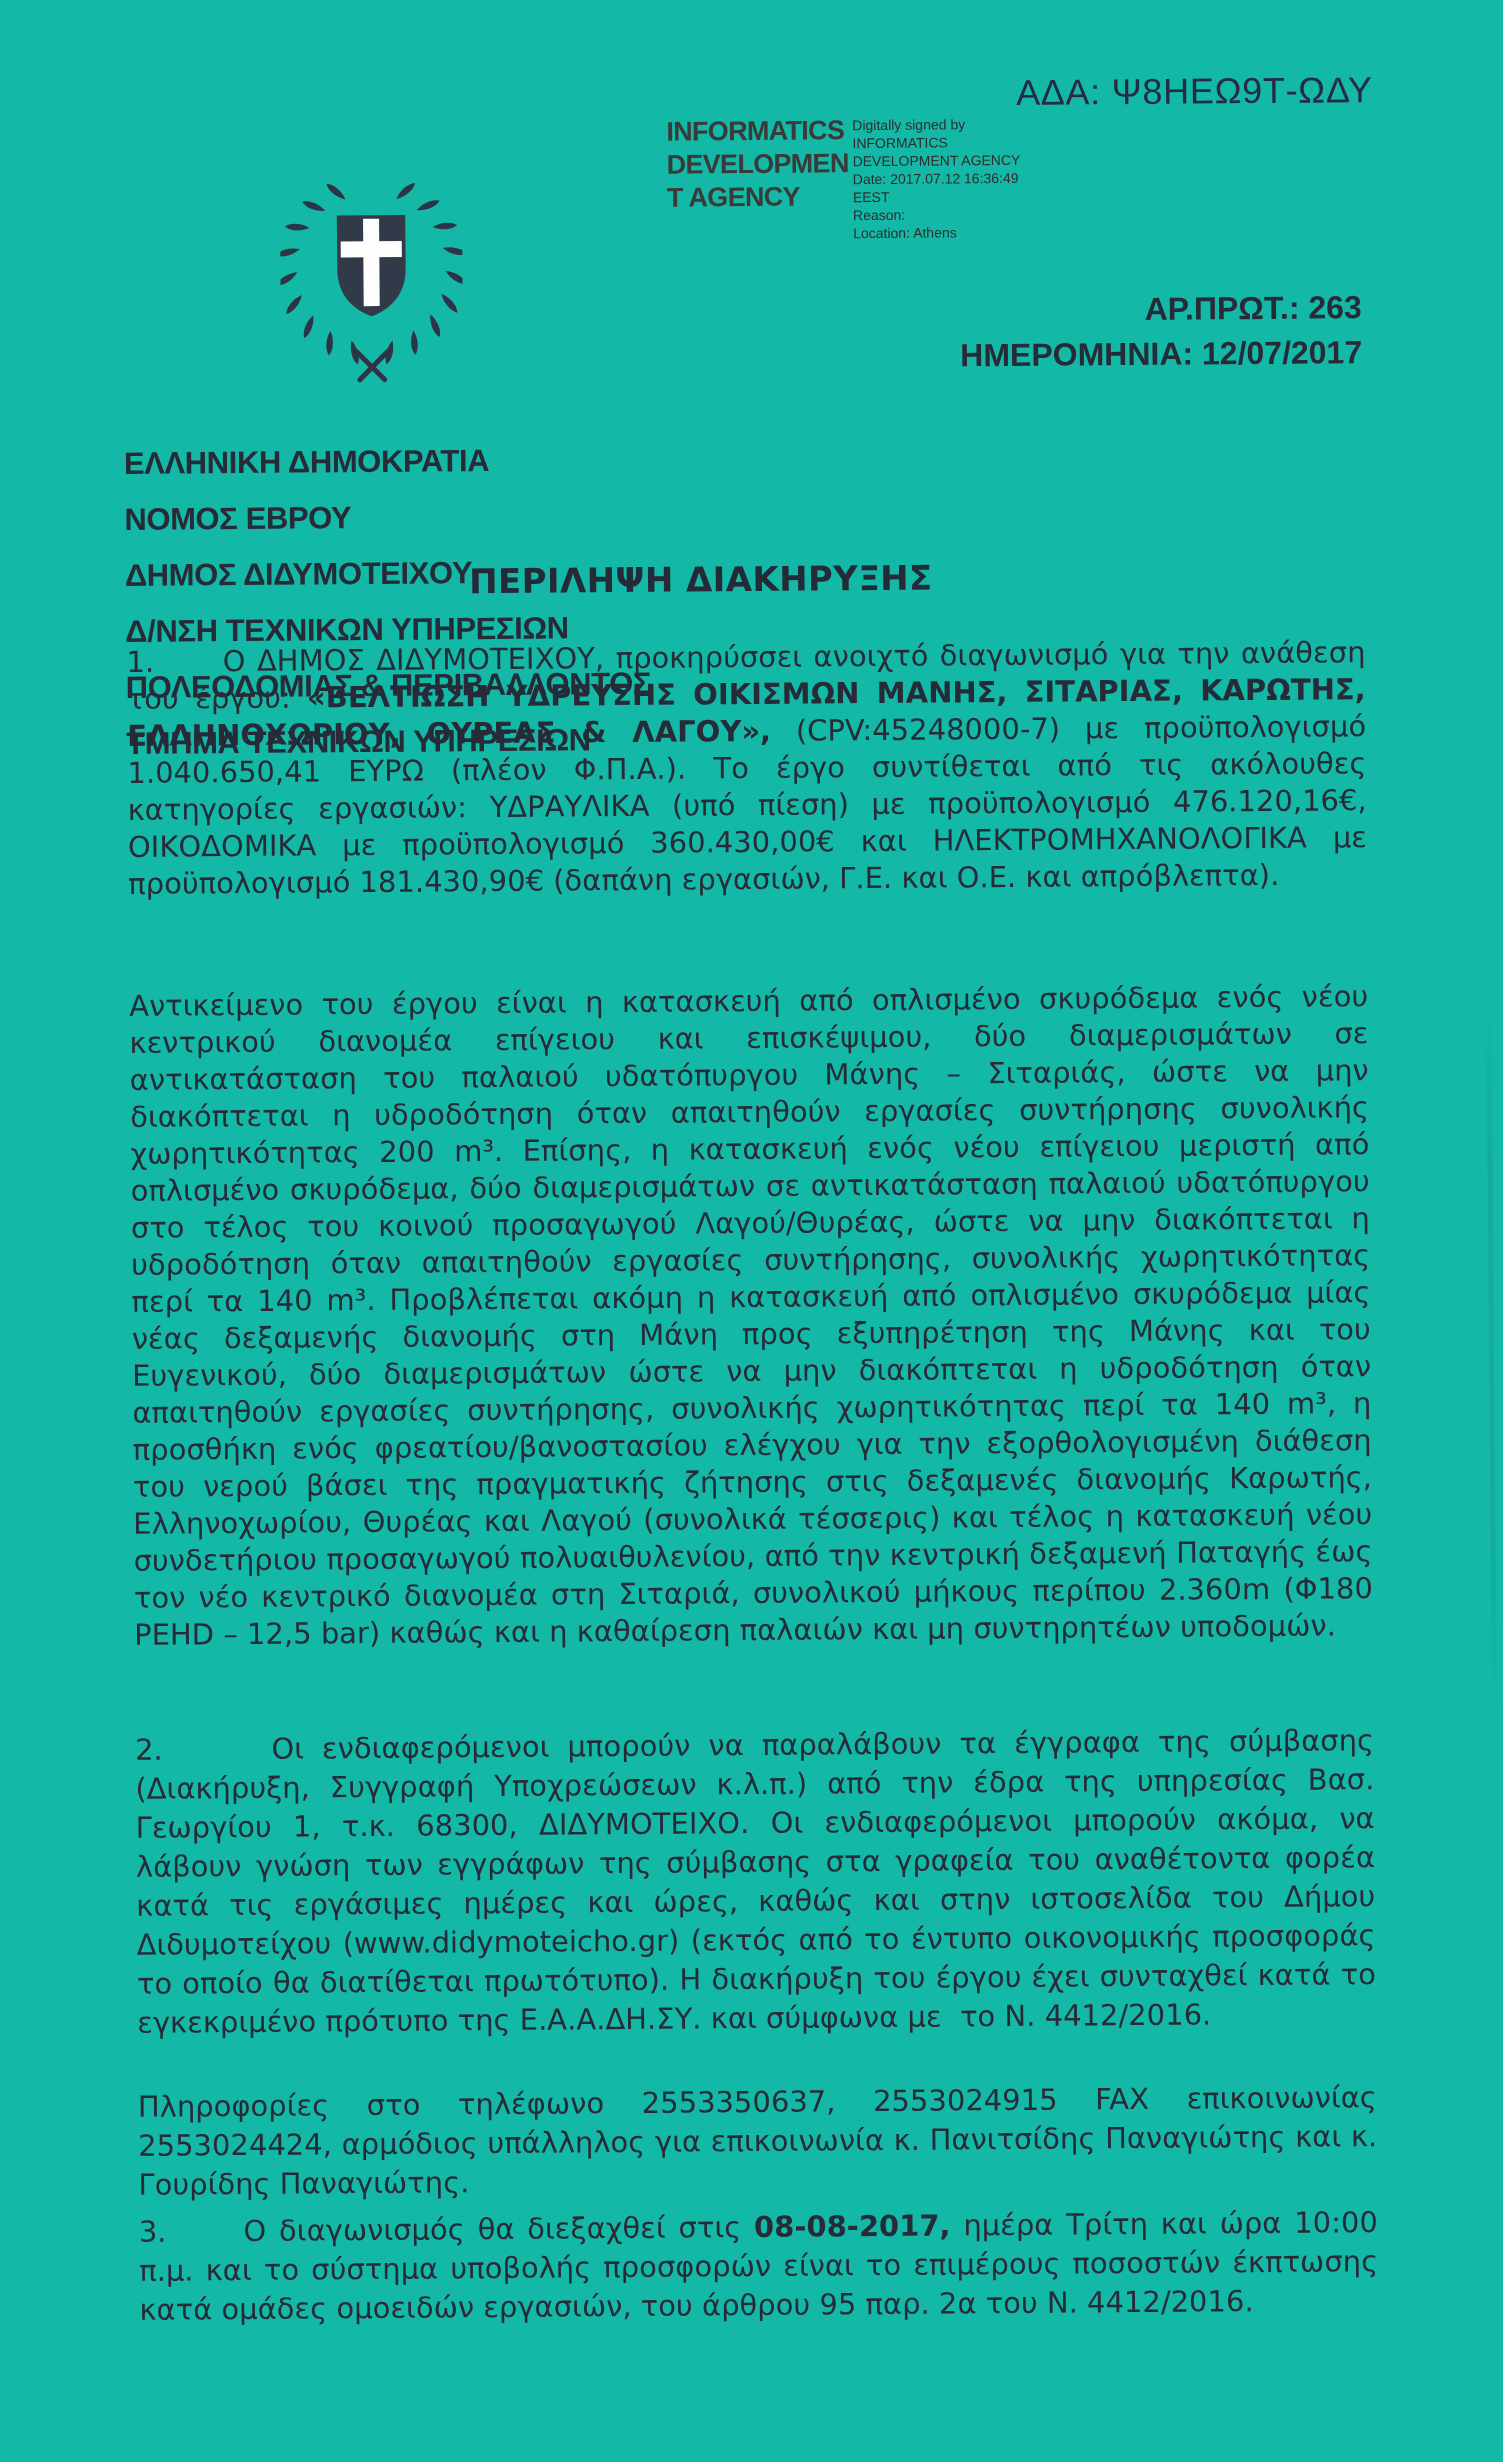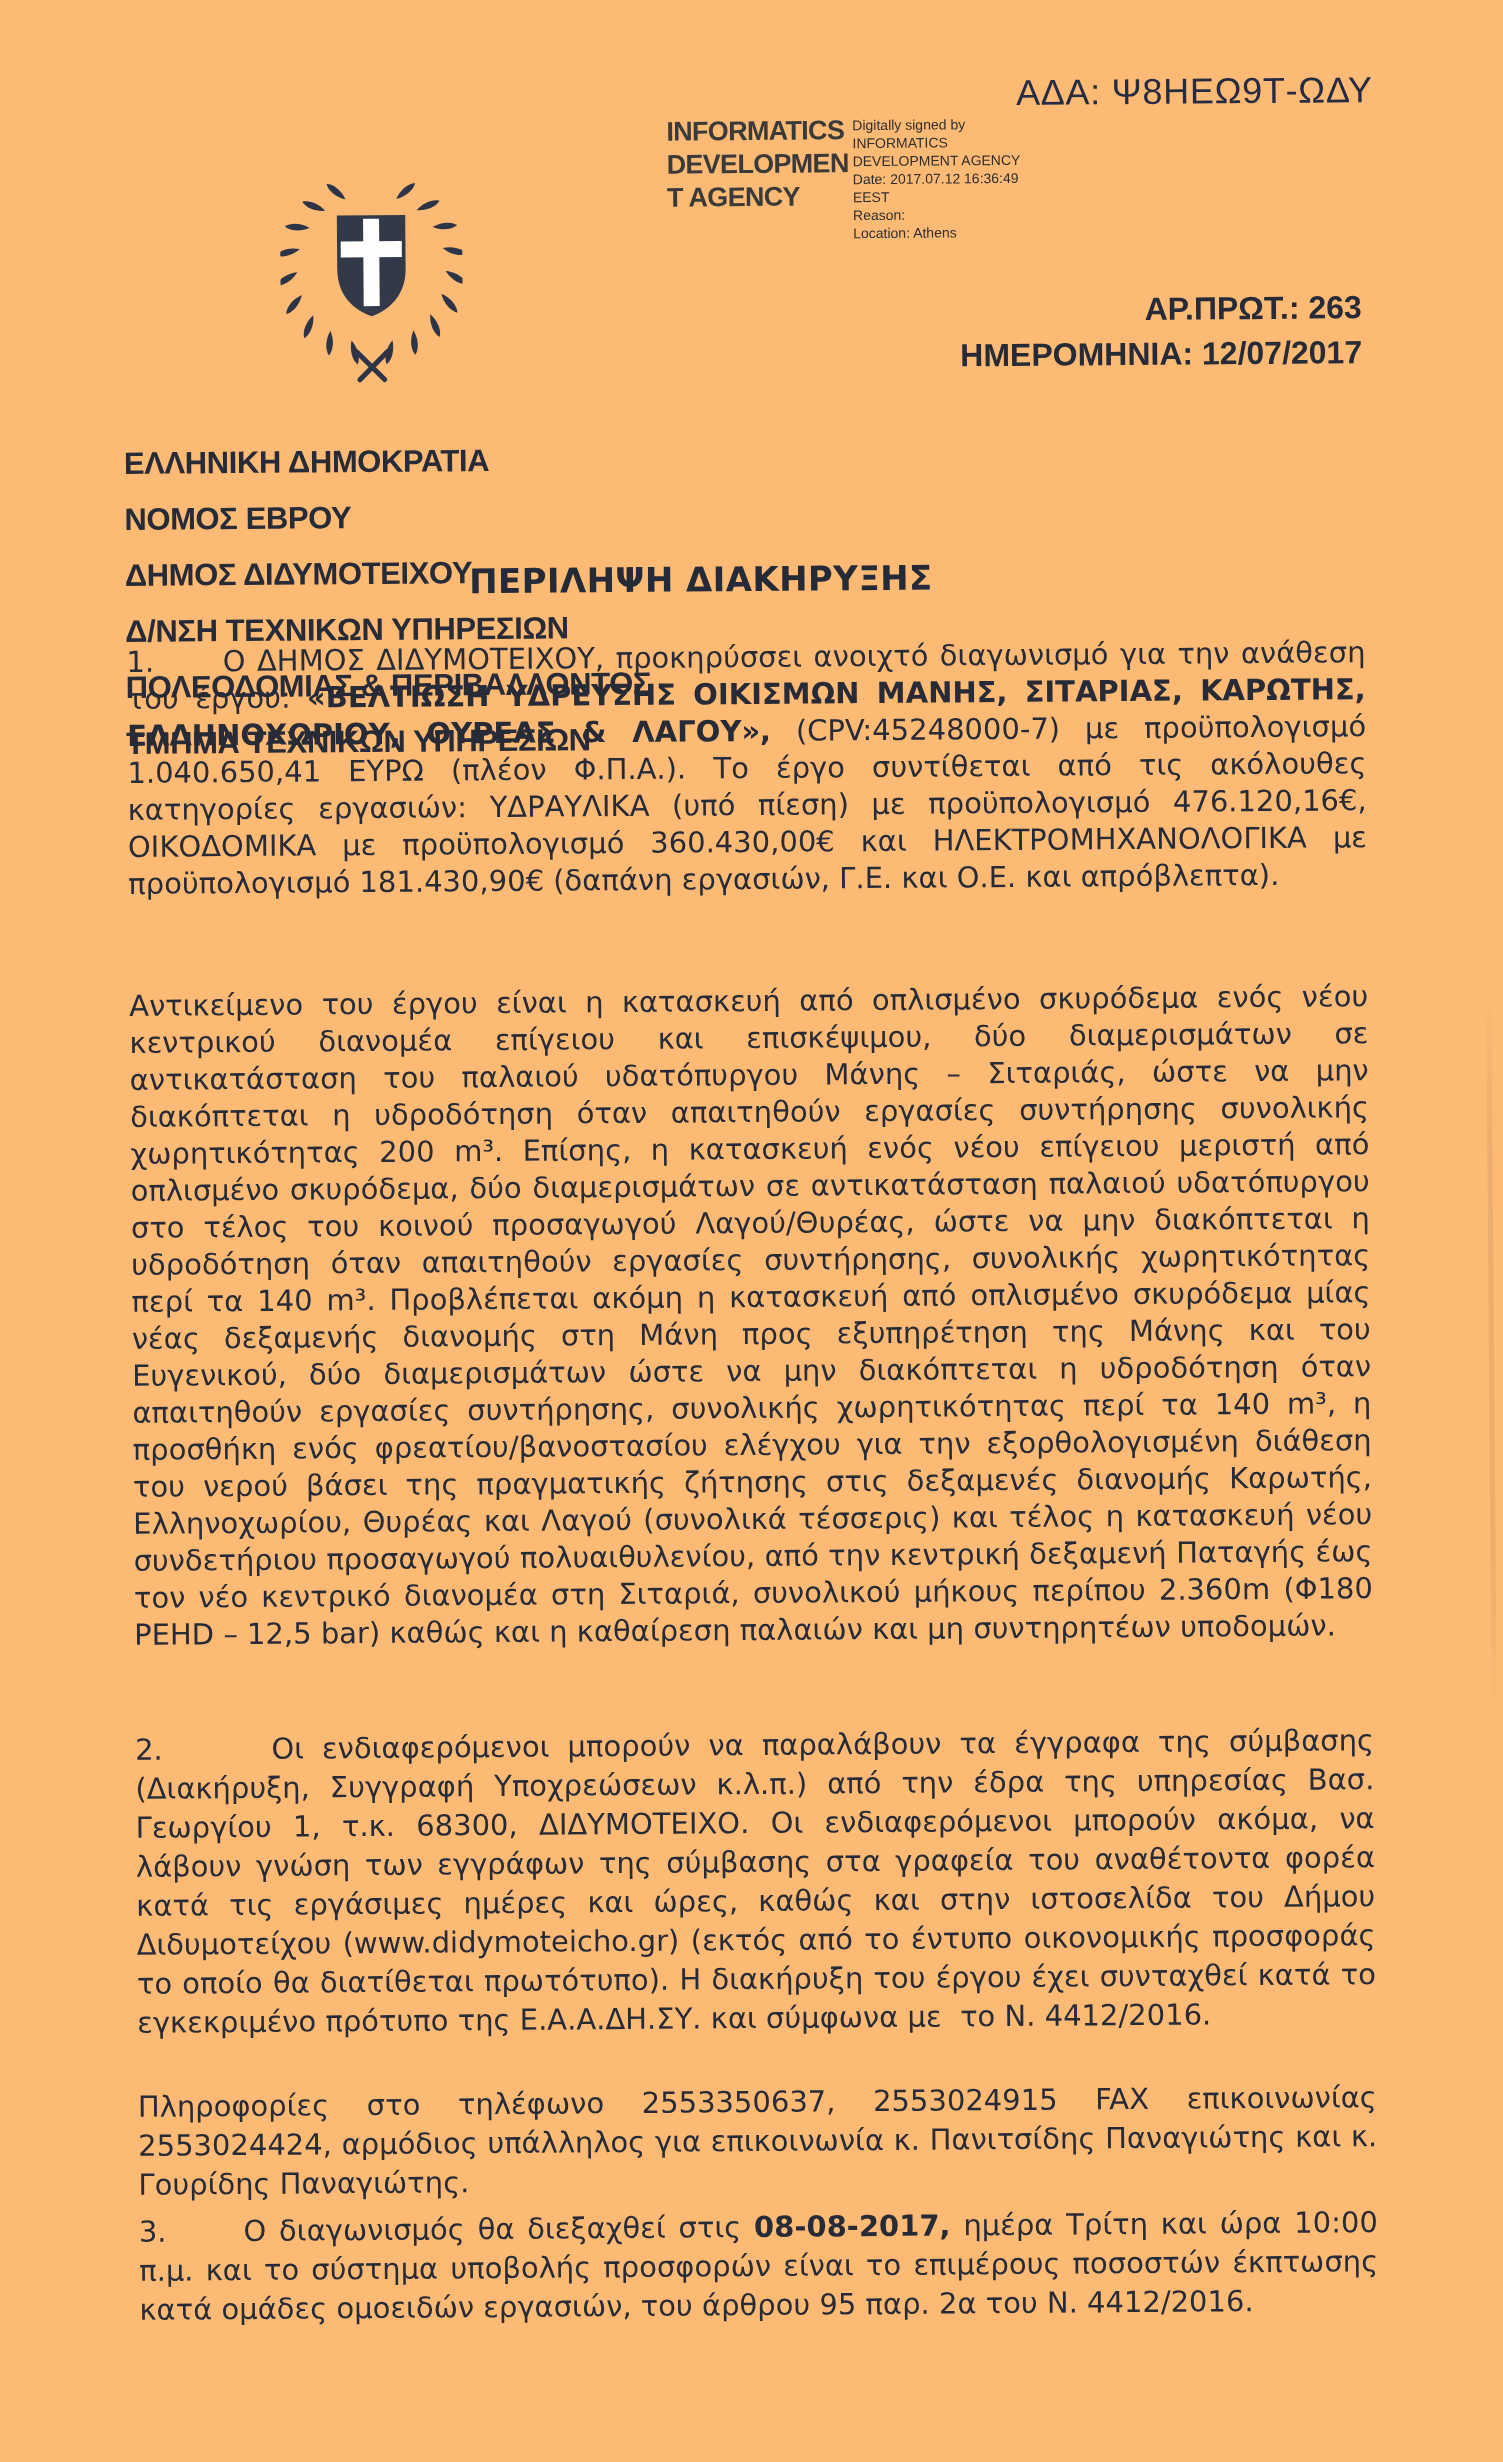--- a/index.html
+++ b/index.html
@@ -1,17 +1,17 @@
 <!DOCTYPE html>
 <html lang="el" style="font-size:11.6px"><head>
 <meta charset="utf-8">
 <style>
   html,body{margin:0;padding:0;background:#ffffff;}
   #page{
-    position:relative;width:1503px;height:2462px;background:#fdba74;
+    position:relative;width:1503px;height:2462px;background:#14b8a6;
     overflow:hidden;font-family:"DejaVu Sans",sans-serif;color:#272b38;
   }
   #skew{position:absolute;inset:0;transform:rotate(-0.45deg);transform-origin:50% 50%;}
 
   .ada{
     position:absolute;left:1025px;top:74px;
     font-family:"Liberation Sans",sans-serif;
     font-size:36px;font-weight:400;letter-spacing:0.7px;color:#262b44;white-space:nowrap;
   }
 

